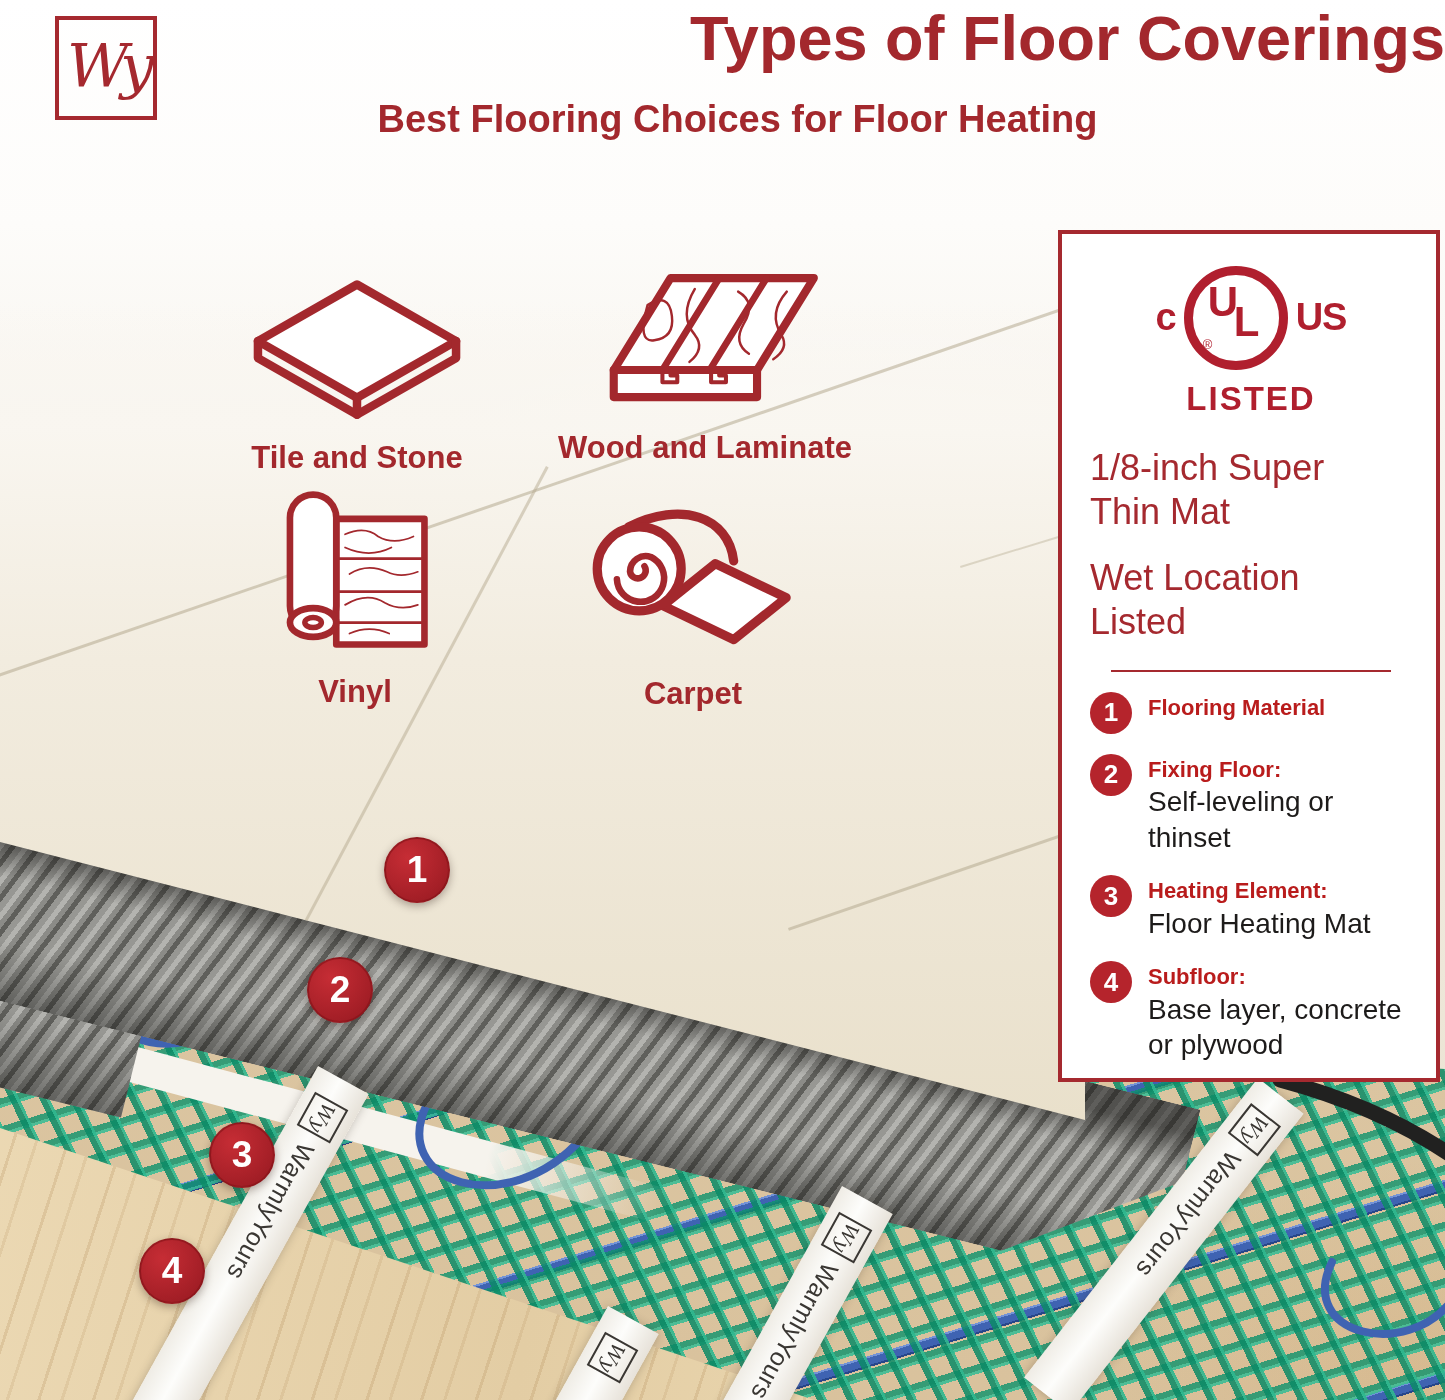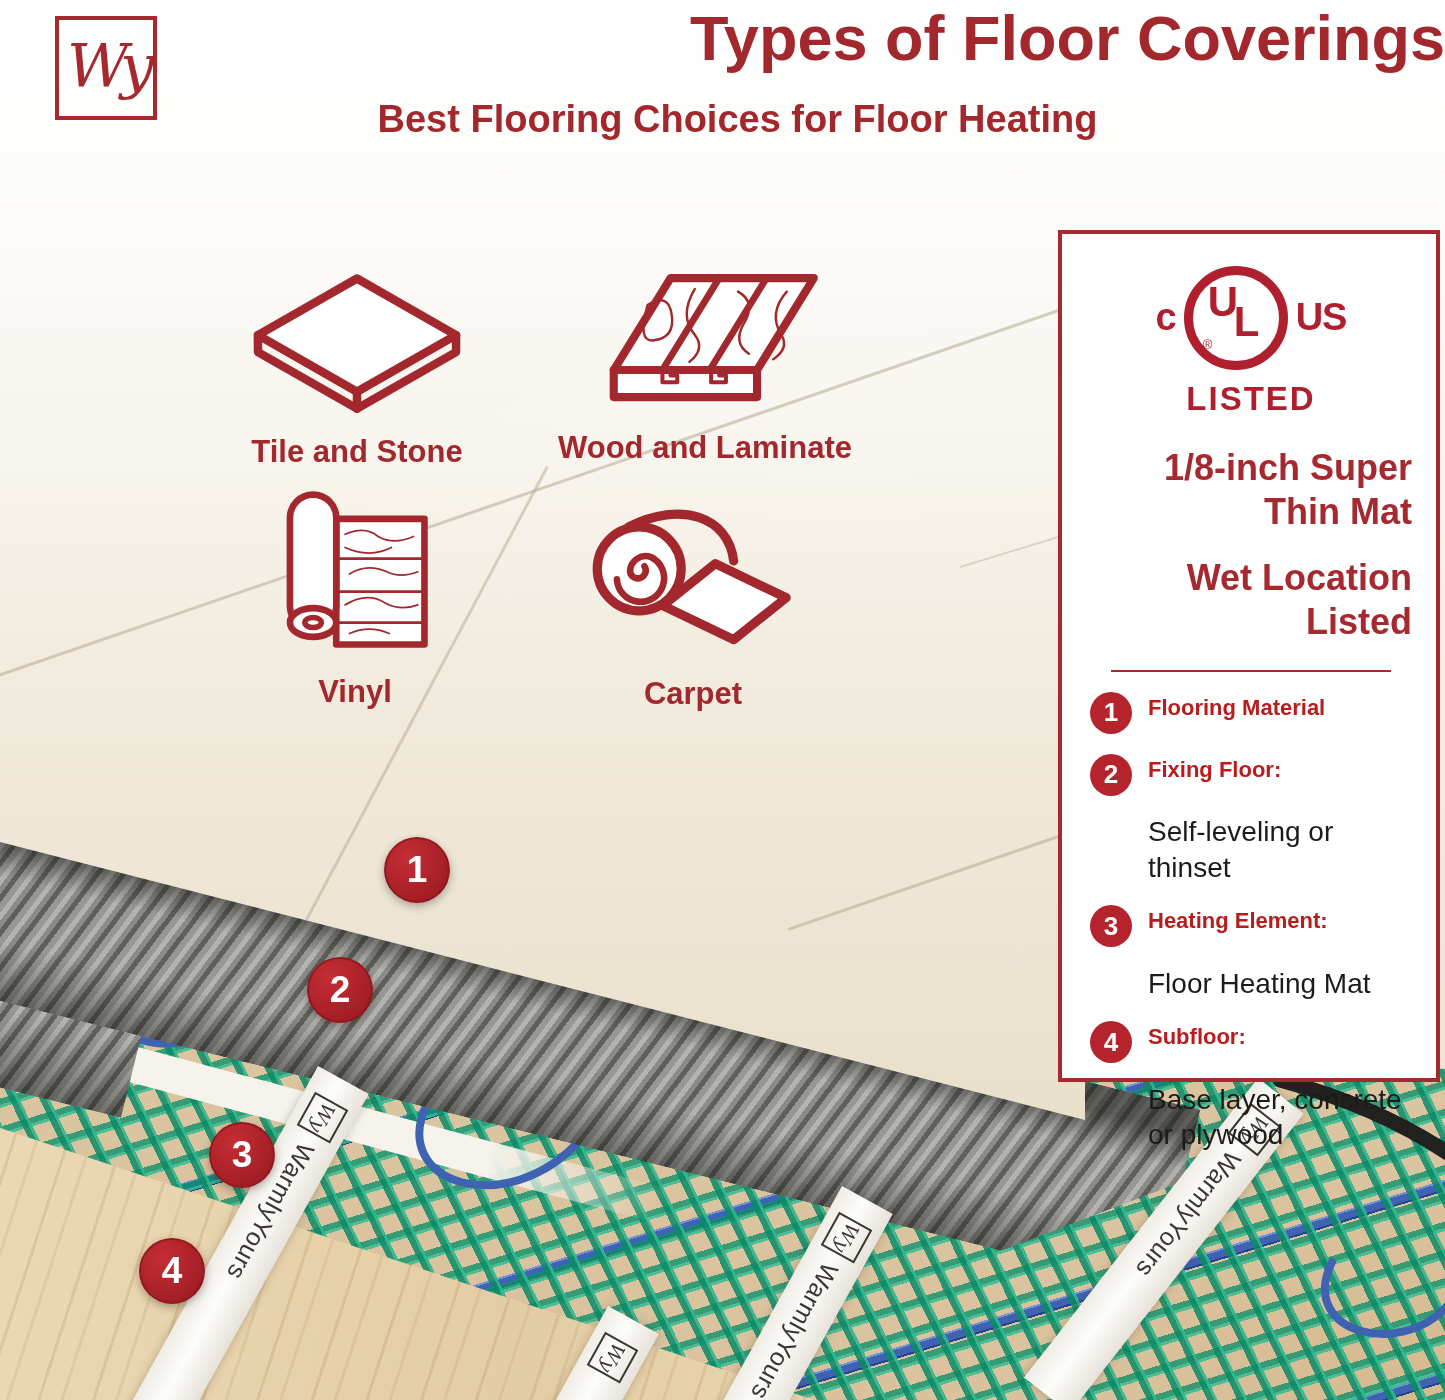--- a/index.html
+++ b/index.html
@@ -75,45 +75,45 @@
     letter-spacing:-7px;transform:translate(1px,-2px);}
   .page-title{position:absolute;left:0;right:0;top:2px;margin:0;text-align:right;text-indent:30px;
     font-size:63px;font-weight:800;color:#a3282d;z-index:10;}
   .page-subtitle{position:absolute;left:0;right:0;top:98px;margin:0;text-align:center;text-indent:30px;
     font-size:38px;font-weight:700;color:#a3282d;z-index:10;}
 
   
   .ftype{position:absolute;z-index:10;display:flex;flex-direction:column;align-items:center;gap:14px;width:310px;}
   .ftype .flabel{color:#a3282d;font-weight:700;font-size:31px;white-space:nowrap;}
   .ftype svg{stroke:#a3282d;fill:none;stroke-linejoin:round;stroke-linecap:round;}
-  .ft-tile{left:202px;top:270px;}
+  .ft-tile{left:202px;top:276px;}
   .ft-wood{left:550px;top:270px;}
   .ft-vinyl{left:200px;top:488px;}
   .ft-carpet{left:538px;top:498px;}
 
   
   .info-panel{position:absolute;left:1058px;top:230px;width:382px;height:852px;box-sizing:border-box;
     background:#fff;border:4px solid #a5292f;z-index:10;padding:32px 24px 0 28px;}
   .ul-mark{display:flex;justify-content:center;align-items:flex-start;gap:8px;}
   .ul-side{font-size:38px;font-weight:800;color:#b01f2e;transform:translateY(30px);letter-spacing:-1px;}
   .ul-circle{width:86px;height:86px;border:9px solid #b01f2e;border-radius:50%;position:relative;display:inline-block;}
   .ul-u{position:absolute;left:15px;top:3px;font-size:42px;font-weight:800;color:#b01f2e;}
   .ul-l{position:absolute;left:41px;top:23px;font-size:42px;font-weight:800;color:#b01f2e;}
   .ul-reg{position:absolute;left:10px;bottom:9px;font-size:13px;color:#b01f2e;}
   .ul-listed{text-align:center;margin-top:10px;font-weight:800;font-size:33px;letter-spacing:2px;color:#b01f2e;}
-  .panel-headline{margin:28px auto 0;text-align:right;color:#a5292f;font-size:36px;line-height:1.22;font-weight:700;}
+  .panel-headline{margin:28px auto 0;text-align:left;color:#a5292f;font-size:36px;line-height:1.22;font-weight:400;}
   .panel-headline.second{margin-top:22px;}
   .pre{white-space:pre-line;}
   .panel-divider{width:280px;height:2px;background:#a5292f;margin:26px auto 22px;}
   .layer-list{list-style:none;margin:0;padding:0;display:flex;flex-direction:column;gap:22px;}
   .layer-item{display:flex;gap:16px;align-items:flex-start;}
   .layer-num{flex:0 0 42px;height:42px;border-radius:50%;background:#b5242c;color:#fff;font-weight:700;font-size:26px;
     display:flex;align-items:center;justify-content:center;margin-top:-2px;}
   .layer-title{display:block;color:#b91c1c;font-weight:700;font-size:22px;line-height:1.28;}
-  .layer-desc{display:block;color:#1d1b1a;font-size:28px;line-height:1.28;margin-top:30px;}
+  .layer-desc{display:block;color:#1d1b1a;font-size:28px;line-height:1.28;}
   .layer-desc:empty{display:none;}
 </style>
 </head>
 <body>
 
 <div class="scene">
 
   <div class="tile-floor">
     <div class="grout g1"></div>
     <div class="grout g0"></div>

